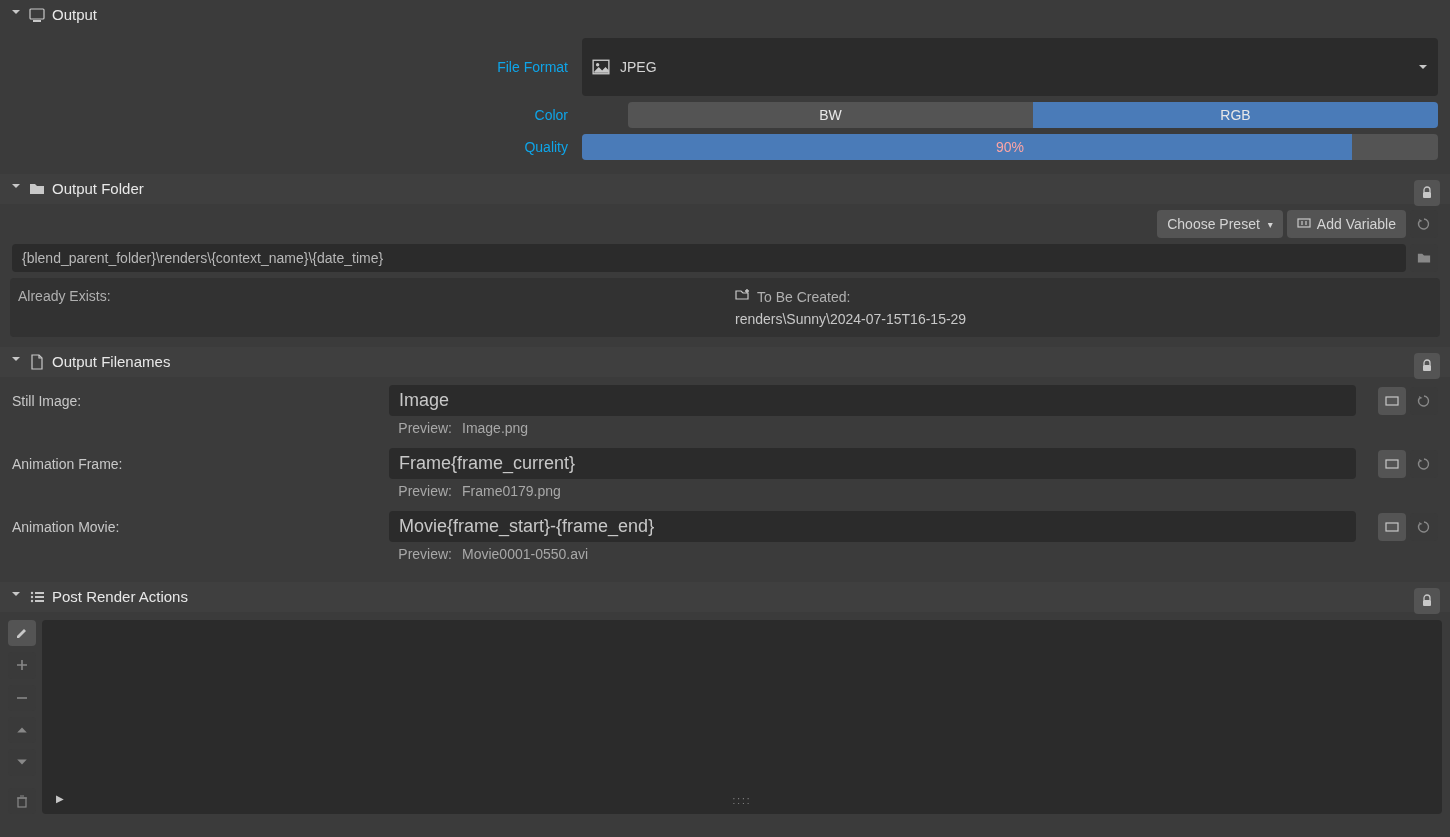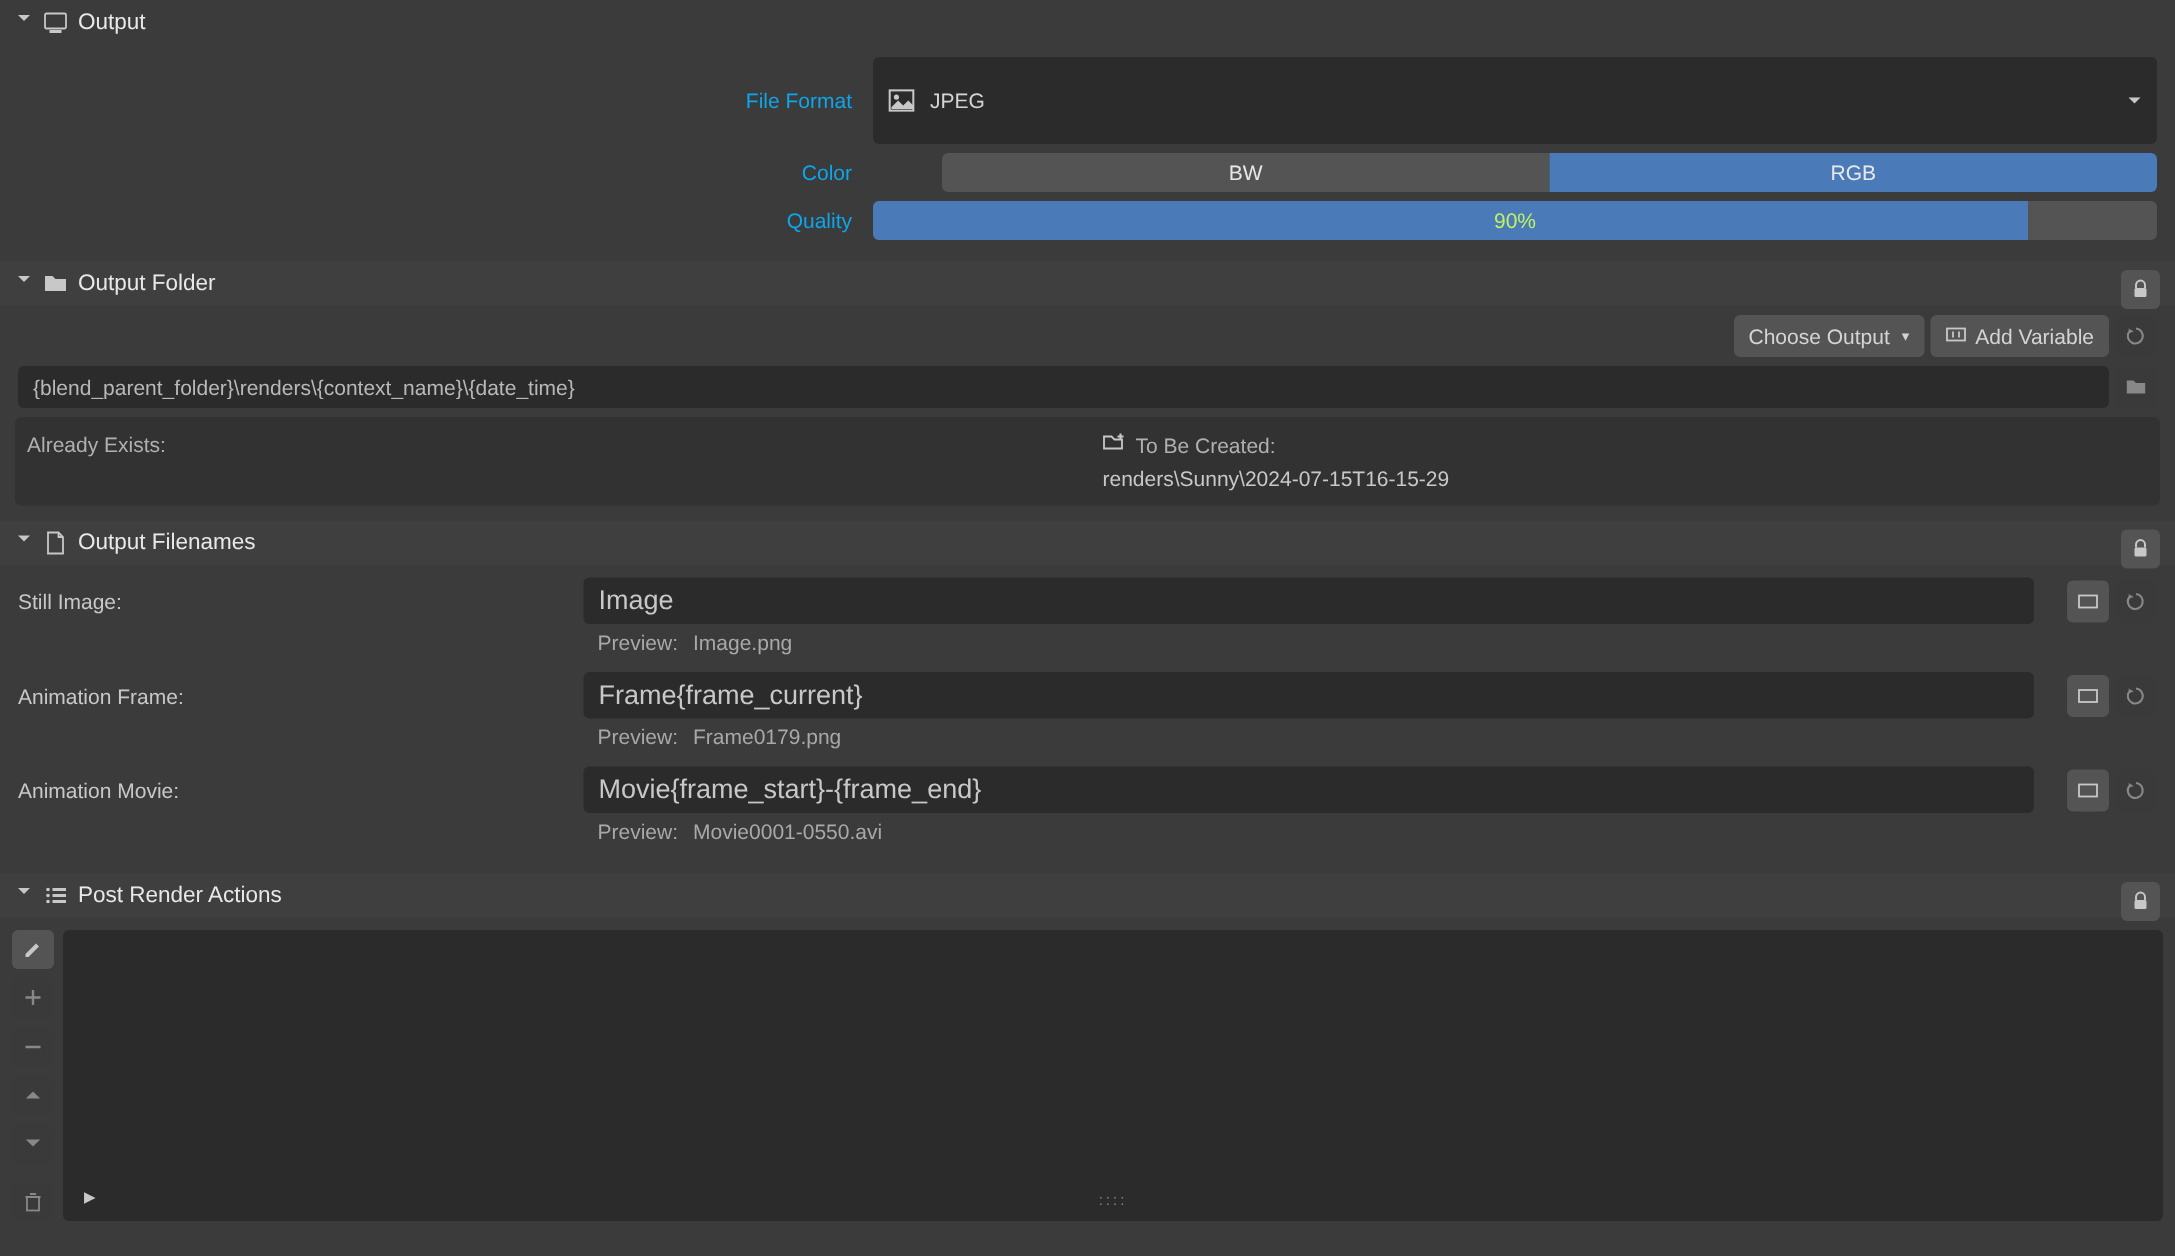--- a/index.html
+++ b/index.html
@@ -110,21 +110,21 @@
 }
 .slider-fill {
   position: absolute;
   left: 0; top: 0; bottom: 0;
   background: #4a7bb8;
 }
 .slider-text {
   position: absolute;
   left: 0; right: 0; top: 0; bottom: 0;
   display: flex; align-items: center; justify-content: center;
-  color: #bef264;
+  color: #fca5a5;
 }
 .toolbar-row {
   display: flex;
   justify-content: flex-end;
   gap: 4px;
   padding: 6px 12px;
 }
 .small-btn {
   background: #545454;
   border-radius: 4px;
@@ -314,21 +314,21 @@
   <span class="lock-icon">
     <svg viewBox="0 0 14 14">
         <rect x="3" y="6" width="8" height="6" rx="1"></rect>
         <path d="M4 6 V4 a3 3 0 0 1 6 0 V6" fill="none" stroke="#c8c8c8" stroke-width="1.3"></path>
       </svg>
   </span>
 </div>
 
 <div class="toolbar-row">
   <div class="small-btn">
-    <span>Choose Output</span>
+    <span>Choose Preset</span>
     <span class="chev-sm">▾</span>
   </div>
   <div class="small-btn">
     <span>
       <svg width="14" height="14" viewBox="0 0 14 14">
           <rect x="1" y="3" width="12" height="8" fill="none" stroke="#c8c8c8" stroke-width="1.2"></rect>
           <path d="M5 5 L5 9 M9 5 L9 9" stroke="#c8c8c8" stroke-width="1.2"></path>
         </svg>
     </span>
     <span>Add Variable</span>

